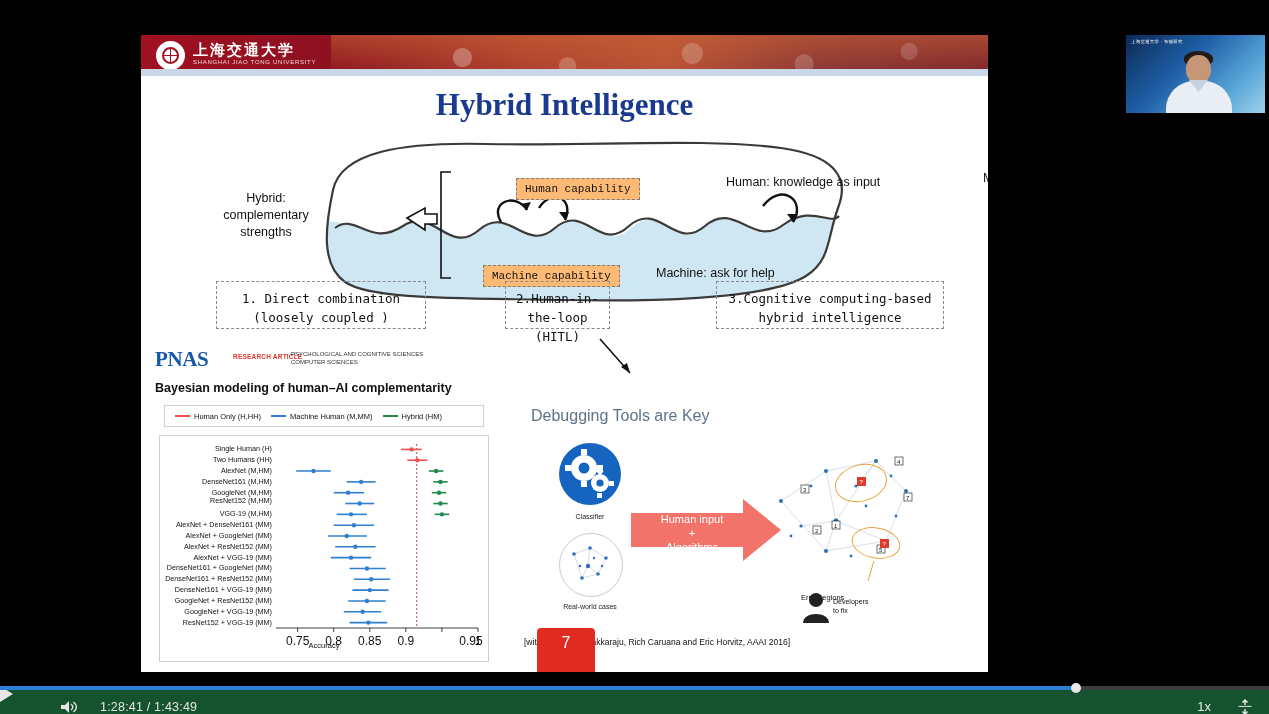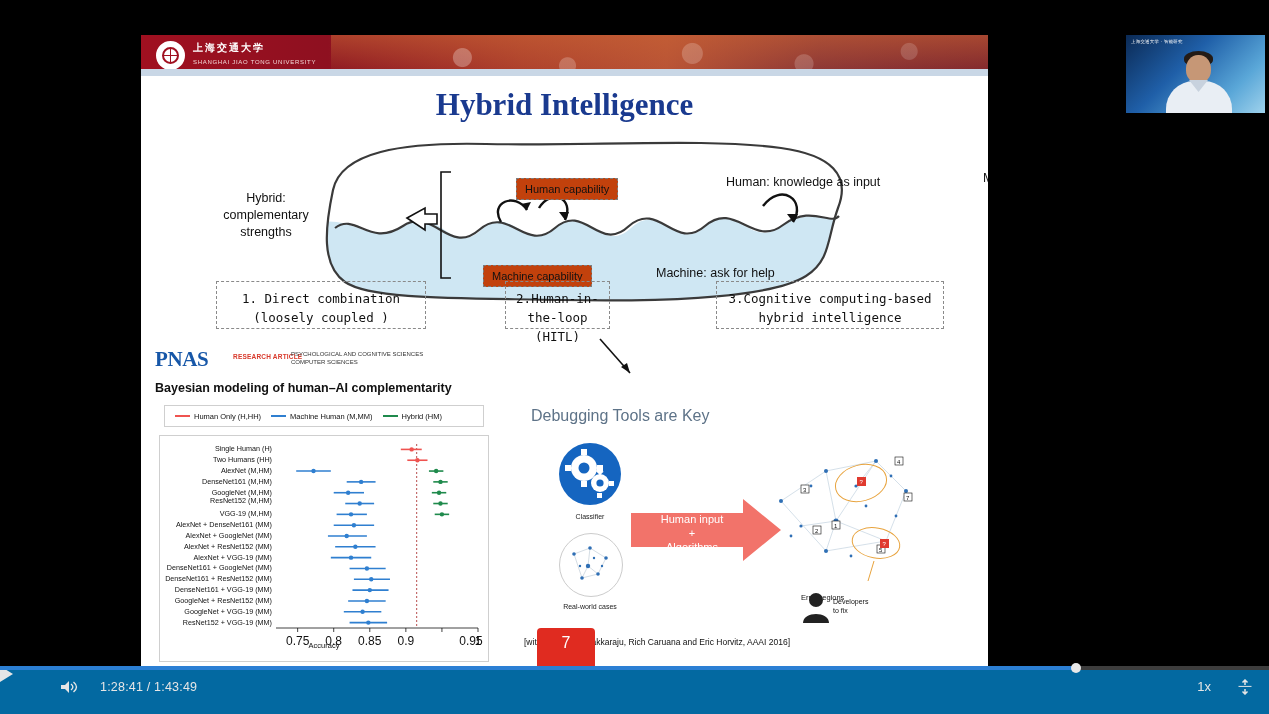--- a/index.html
+++ b/index.html
@@ -62,21 +62,21 @@
     border-radius: 50%;
     border: 2px solid #a01020;
     background:
       linear-gradient(90deg, transparent 45%, #a01020 45%, #a01020 55%, transparent 55%),
       linear-gradient(0deg, transparent 45%, #a01020 45%, #a01020 55%, transparent 55%);
   }
   .banner .uni-cn {
     position: absolute;
     left: 52px; top: 6px;
     color: #ffffff;
-    font-size: 10px;
+    font-size: 15px;
     font-weight: bold;
     letter-spacing: 2px;
     font-family: Liberation Sans, sans-serif;
   }
   .banner .uni-en {
     position: absolute;
     left: 52px; top: 24px;
     color: #f3d6d6;
     font-size: 6px;
     letter-spacing: 0.7px;
@@ -99,22 +99,22 @@
     font-weight: bold;
     color: #1a3a8f;
   }
 
   
   .blob-wrap { position: absolute; left: 170px; top: 95px; width: 560px; height: 190px; }
 
   .dashed-label {
     position: absolute;
     border: 1px dashed #7d7d7d;
-    background: #c2410c;
-    font-family: Liberation Sans, sans-serif;
+    background: #fdba74;
+    font-family: Liberation Mono, monospace;
     font-size: 11px;
     color: #111;
     padding: 4px 8px;
     white-space: nowrap;
   }
   .plain-label {
     position: absolute;
     font-size: 12.5px;
     color: #111;
     white-space: nowrap;
@@ -341,22 +341,22 @@
     left: 63px; top: 45px;
     width: 19px; height: 12px;
     background: #c8d2de;
     clip-path: polygon(0 0, 100% 0, 50% 100%);
   }
 
   
   #controls {
     position: absolute;
     left: 0; bottom: 0;
-    width: 1269px; height: 48px;
-    background: #0369a1;
+    width: 1269px; height: 28px;
+    background: #14532d;
   }
   #progress {
     position: absolute;
     left: 0; top: 0;
     width: 1269px; height: 4px;
     background: #3d3d3d;
   }
   #progress .filled {
     position: absolute;
     left: 0; top: 0;

